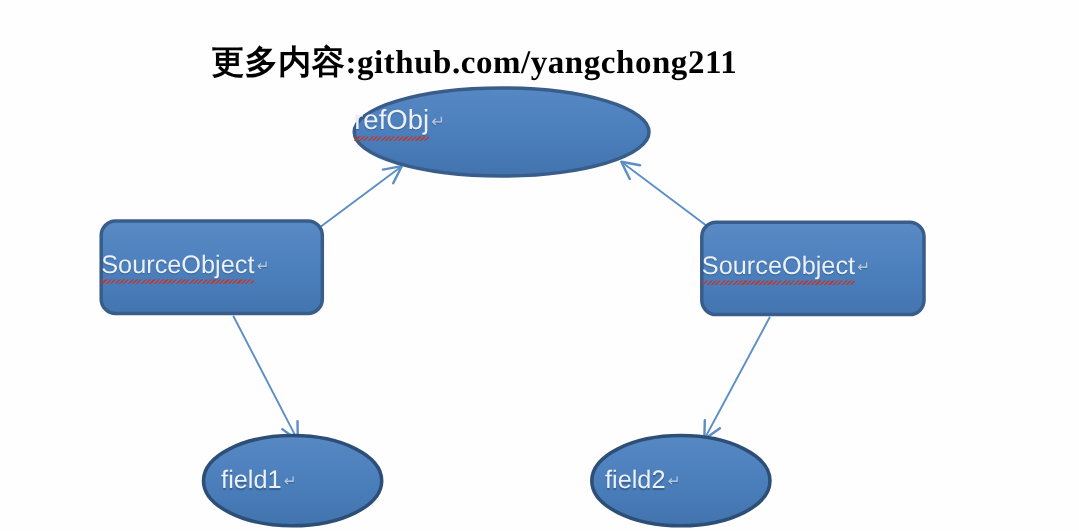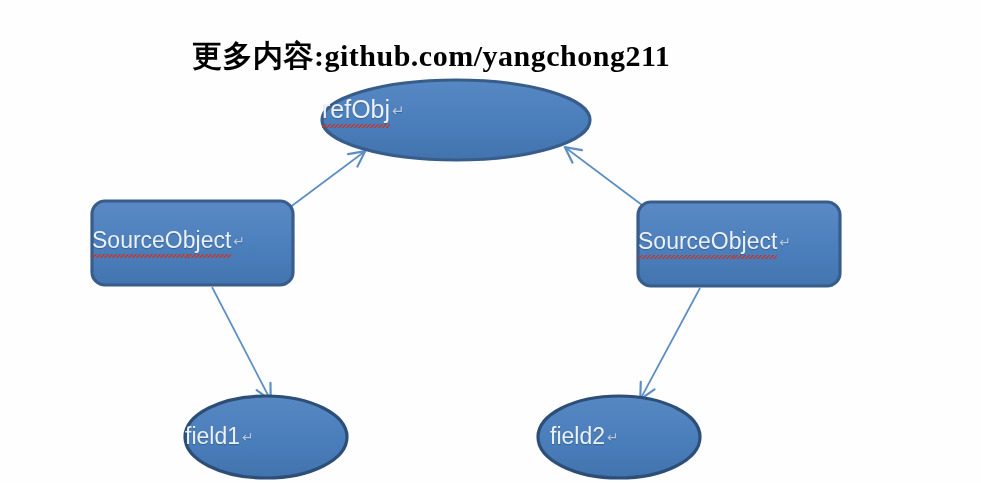--- a/index.html
+++ b/index.html
@@ -46,21 +46,21 @@
     color: #ecf1f7;
     font-family: "Liberation Sans", sans-serif;
     font-weight: 400;
     white-space: nowrap;
     text-align: left;
     text-shadow: 0 1px 1px rgba(20,40,70,0.35);
   }
   .lbl-ref      { left: 322px; top: 95px;  width: 268px; font-size: 25px; }
   .lbl-source   { left:  92px; top: 227px; width: 178px; font-size: 23px; }
   .lbl-copied   { left: 638px; top: 228px; width: 202px; font-size: 23px; }
-  .lbl-field1   { left: 185px; top: 423px; width: 163px; font-size: 23px; }
+  .lbl-field1   { left: 185px; top: 423px; width: 163px; font-size: 23px; padding-left: 16px; }
   .lbl-field2   { left: 538px; top: 423px; width: 162px; font-size: 23px; margin-left: 12px; }
 
   .squiggle {
     position: relative;
     display: inline-block;
   }
   .squiggle::after {
     content: "";
     position: absolute;
     left: 0;

